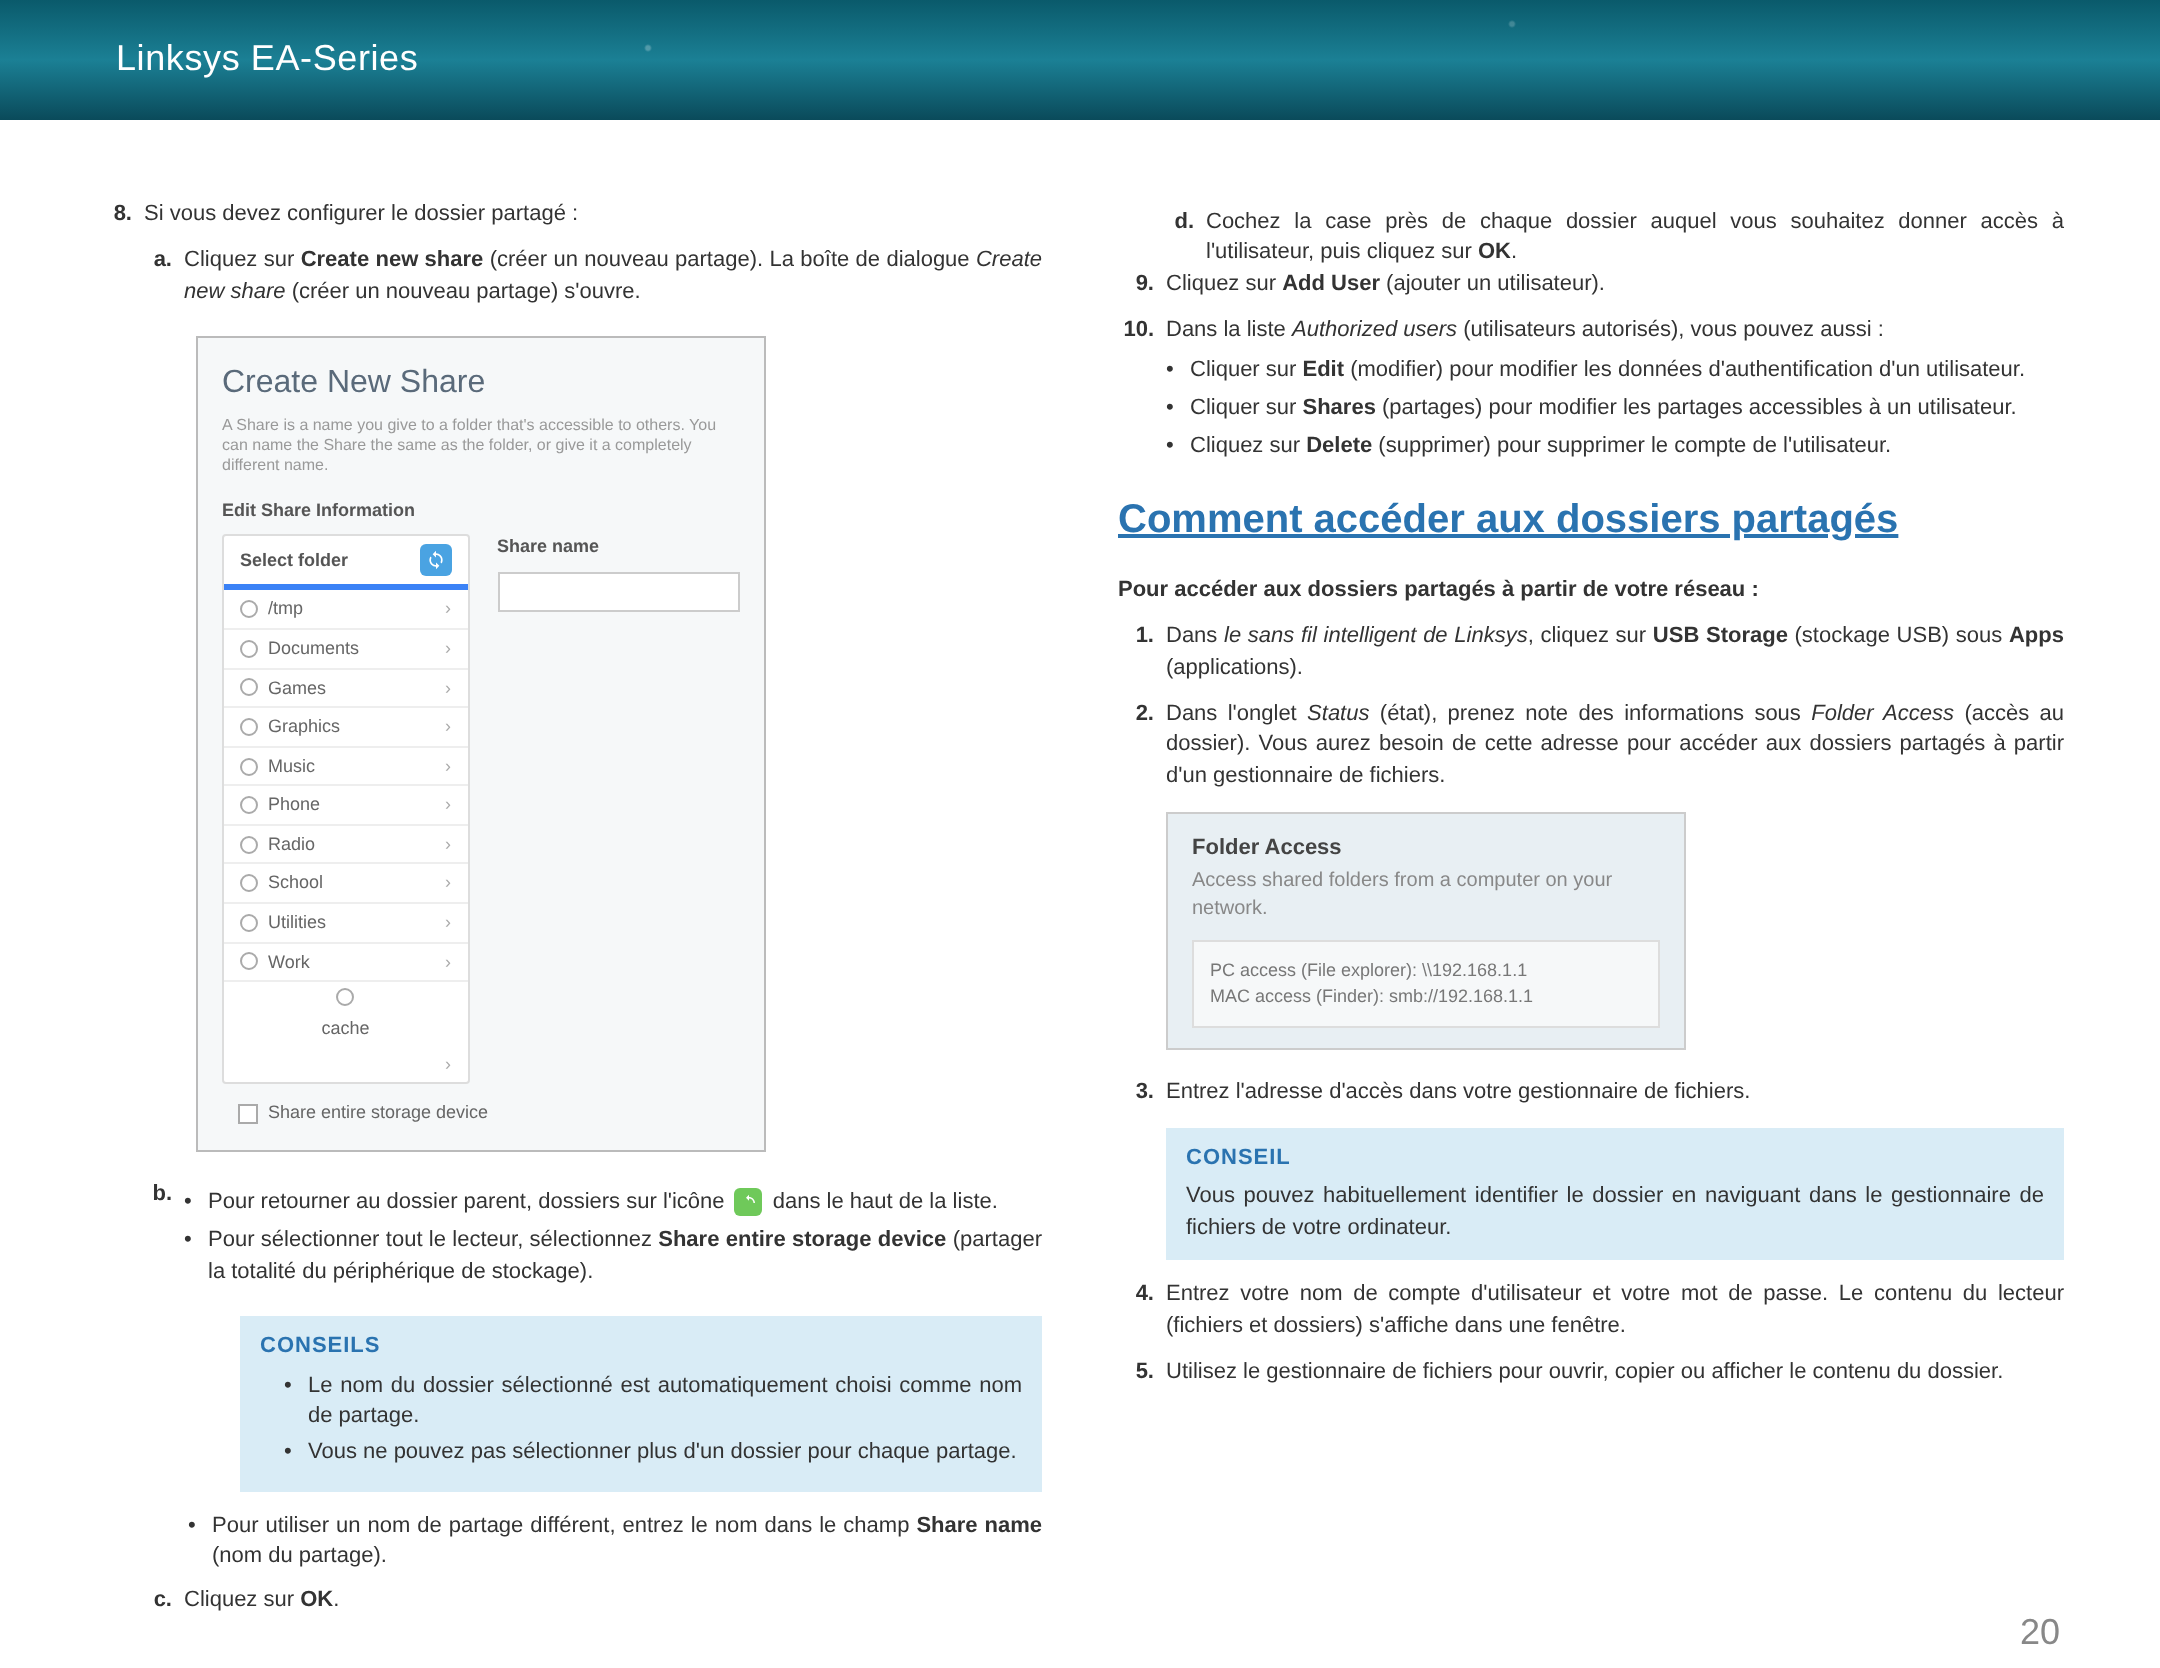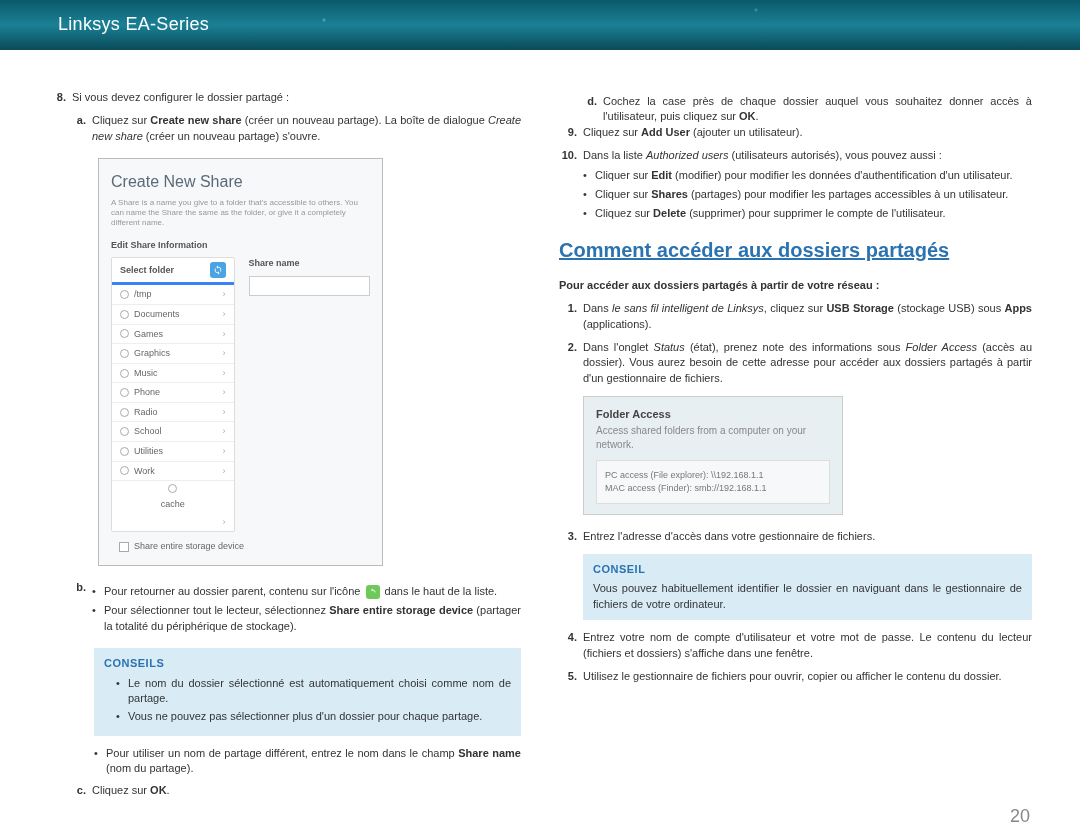--- a/index.html
+++ b/index.html
@@ -7,21 +7,21 @@
     font-family: "Segoe UI", "Helvetica Neue", Arial, sans-serif;
     width: 1080px;
     height: 834px;
     background: #fff;
     color: #333;
     font-size: 11px;
     line-height: 1.4;
     position: relative;
   }
   .header {
-    height: 50px;
+    height: 60px;
     background: linear-gradient(180deg,#0a5a6b 0%,#0d6b7d 20%,#1b8095 60%,#0a4a5a 100%);
     background-image:
       radial-gradient(circle at 30% 40%, rgba(255,255,255,.25) 1px, transparent 2px),
       radial-gradient(circle at 70% 20%, rgba(255,255,255,.2) 1px, transparent 2px),
       linear-gradient(180deg,#0a5a6b,#1b8095 50%,#0a4a5a);
     color: #fff;
     display: flex;
     align-items: center;
     padding-left: 58px;
     font-size: 18px;
@@ -243,34 +243,34 @@
         <span class="check"></span>
         <span>Share entire storage device</span>
       </div>
     </div>
 
     <div class="sub-letter" style="margin-left:24px">
       <div class="let">b.</div>
       <div class="txt">
         <ul class="bullets" style="margin-left:0">
           <li>
-            <span>Pour retourner au dossier parent, contenu sur l'icône </span><span class="inline-icon green">
+            <span>Pour retourner au dossier parent, dossiers sur l'icône </span><span class="inline-icon green">
                 <svg viewBox="0 0 24 24">
                   <path d="M12 4V1L8 5l4 4V6c3.3 0 6 2.7 6 6h2c0-4.4-3.6-8-8-8z"></path>
                 </svg>
               </span><span> dans le haut de la liste.</span>
           </li>
           <li>
             <span>Pour sélectionner tout le lecteur, sélectionnez </span><b>Share entire storage device</b><span> (partager la totalité du périphérique de stockage).</span>
           </li>
         </ul>
       </div>
     </div>
 
-    <div class="tip-box" style="margin-left:46px">
+    <div class="tip-box" style="margin-left:72px">
       <div class="tip-title">CONSEILS</div>
       <ul>
         <li>Le nom du dossier sélectionné est automatiquement choisi comme nom de partage.</li>
         <li>Vous ne pouvez pas sélectionner plus d'un dossier pour chaque partage.</li>
       </ul>
     </div>
 
     <ul class="bullets" style="margin-left:46px">
       <li>
         <span>Pour utiliser un nom de partage différent, entrez le nom dans le champ </span><b>Share name</b><span> (nom du partage).</span>

